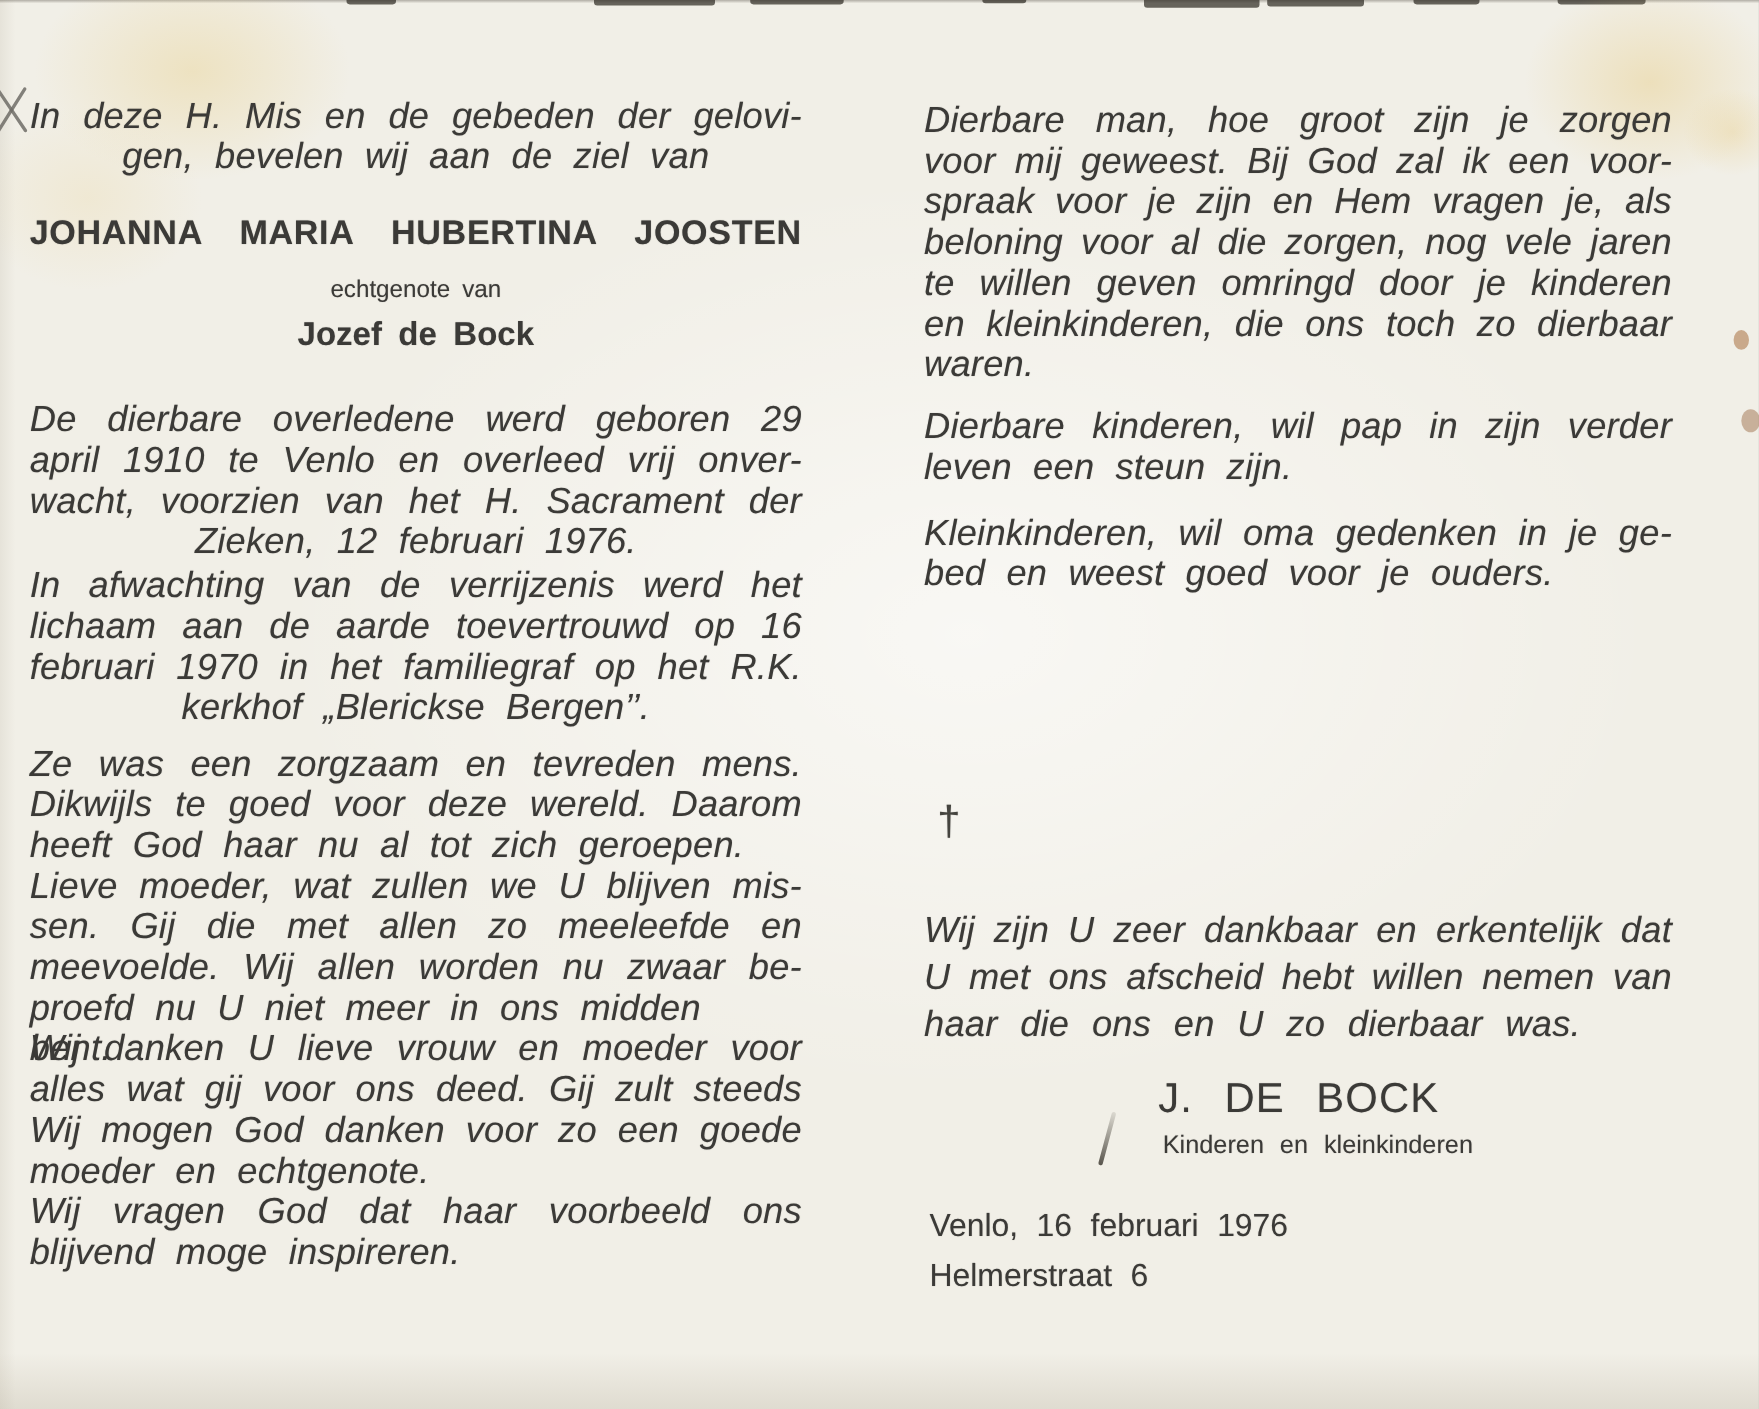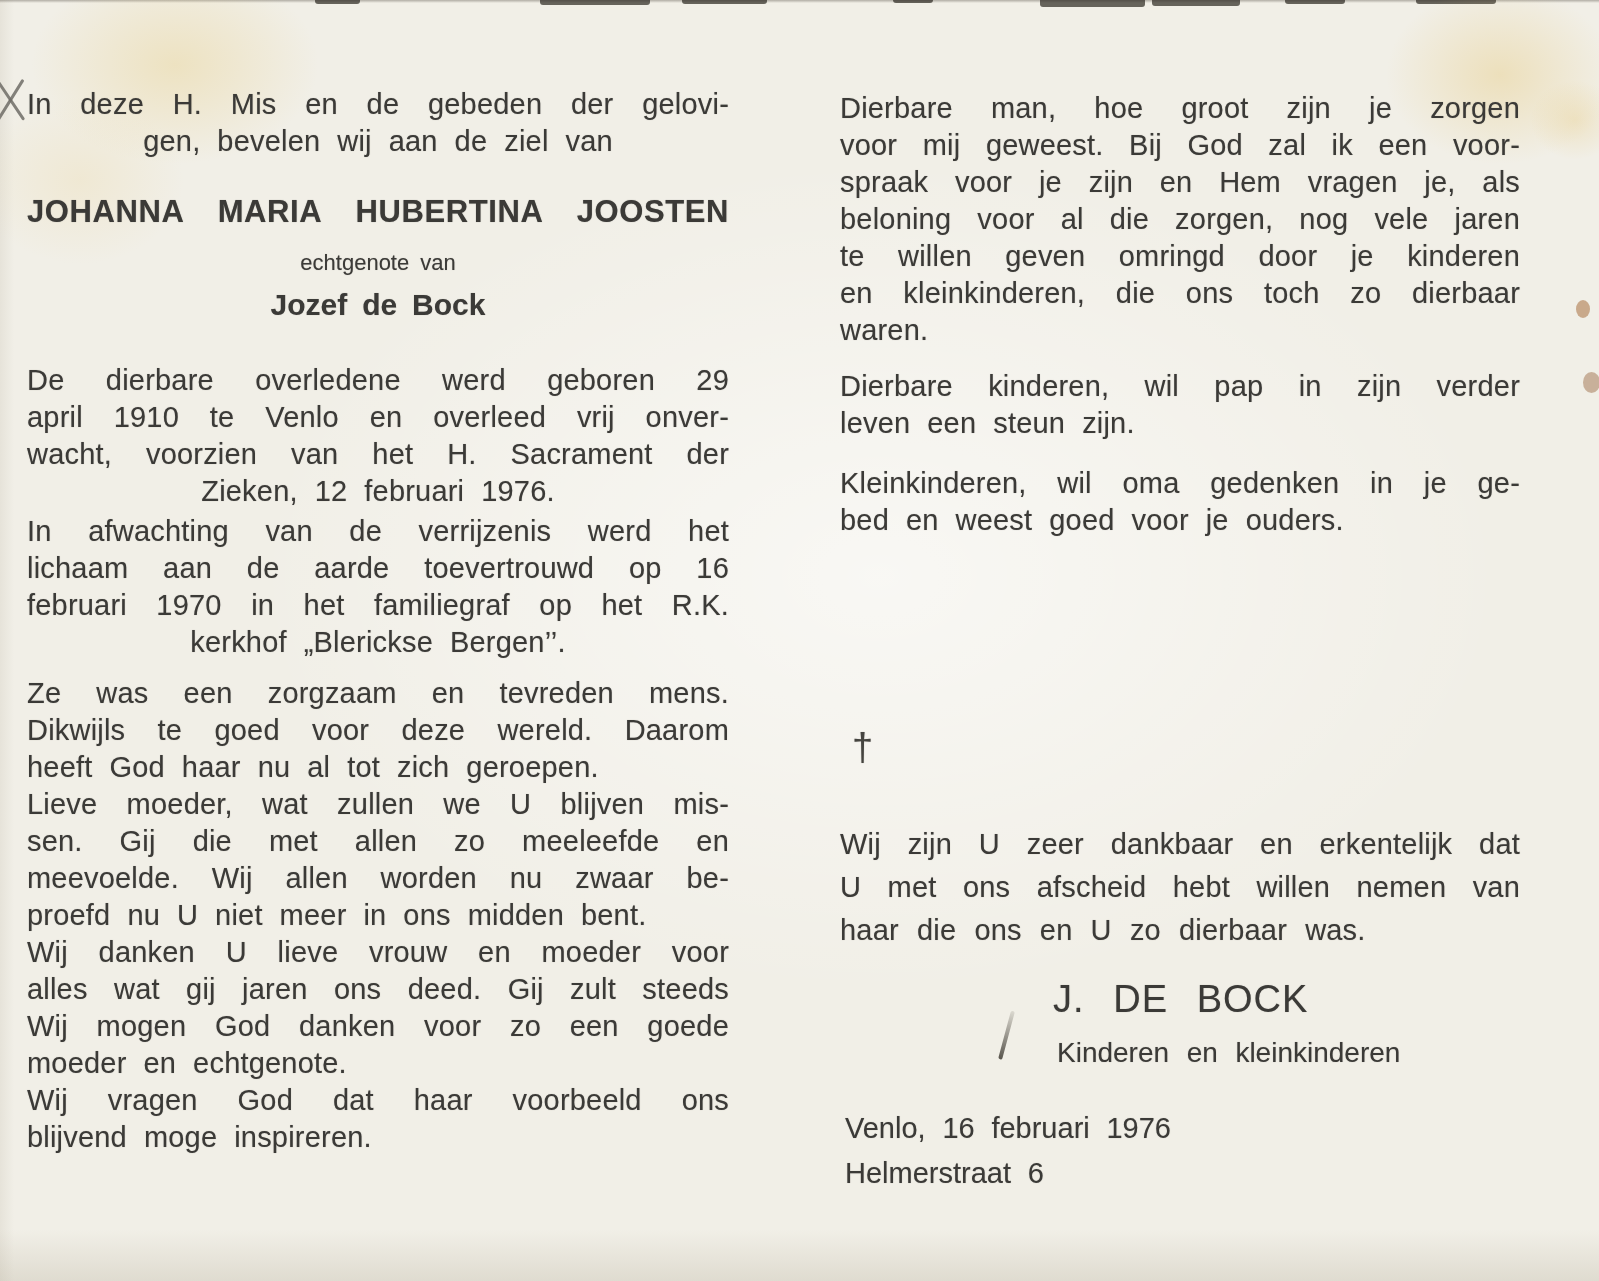--- a/index.html
+++ b/index.html
@@ -38,21 +38,21 @@
 
   .penmark { position: absolute; left: 1011px; top: 1011px; width: 4px; height: 50px;
     transform: rotate(15deg); transform-origin: top center; border-radius: 3px;
     background: linear-gradient(to bottom, rgba(100,94,82,0.15), rgba(62,58,50,0.85)); }
 
   
   .col { position: absolute; }
   .col.left  { left: 27px;  top: 86px; width: 702px; }
   .col.right { left: 840px; top: 90px; width: 680px; }
 
-  .tb { font-size: 29px; letter-spacing: 0.2px; text-shadow: 0 0 1px rgba(59,58,55,0.35); }
+  .tb { font-size: 33px; letter-spacing: 0.2px; text-shadow: 0 0 1px rgba(59,58,55,0.35); font-style: italic; }
   .tb .line { line-height: 37px; height: 37px; word-spacing: 0.30em; overflow: visible; }
   .tb .line.fill { text-align: justify; text-align-last: justify; word-spacing: 0.06em; }
   .tb .line.center { text-align: center; }
 
   .name { margin-top: 33px; font-size: 31px; font-weight: bold; line-height: 38px;
     letter-spacing: 0.6px; text-align: justify; text-align-last: justify;
     text-shadow: 0 0 1px rgba(45,44,40,0.45); }
   .center-line { text-align: center; font-size: 22px; line-height: 37px;
     text-shadow: 0 0 1px rgba(59,58,55,0.35); word-spacing: 0.22em; }
   .relation { margin-top: 13px; }
@@ -66,21 +66,21 @@
   .grandchildren { margin-top: 23px; }
 
   .cross { margin-top: 186px; padding-left: 12px; font-size: 38px; line-height: 44px;
     color: #45443f; text-shadow: 0 0 1px rgba(59,58,55,0.4); }
 
   .thanks { margin-top: 54px; }
   .thanks .line { line-height: 43px; height: 43px; word-spacing: 0.34em; }
 
   .sig { margin-top: 28px; padding-left: 213px; font-size: 38px; line-height: 38px;
     word-spacing: 0.45em; letter-spacing: 1px; text-shadow: 0 0 1px rgba(59,58,55,0.35); }
-  .sig-sub { margin-top: 16px; padding-left: 217px; font-size: 28px; line-height: 38px;
+  .sig-sub { margin-top: 3px; padding-left: 217px; font-size: 23px; line-height: 38px;
     word-spacing: 0.35em; text-shadow: 0 0 1px rgba(59,58,55,0.35); }
   .place { margin-top: 36px; padding-left: 5px; font-size: 29px; line-height: 40px;
     word-spacing: 0.30em; text-shadow: 0 0 1px rgba(59,58,55,0.35); }
   .addr { margin-top: 5px; padding-left: 5px; font-size: 29px; line-height: 40px;
     word-spacing: 0.30em; text-shadow: 0 0 1px rgba(59,58,55,0.35); }
 </style>
 </head>
 <body>
 
 <div class="card">
@@ -138,21 +138,21 @@
         <div class="line">heeft God haar nu al tot zich geroepen.</div>
       </div>
     <div class="tb">
         <div class="line fill">Lieve moeder, wat zullen we U blijven mis-</div>
         <div class="line fill">sen. Gij die met allen zo meeleefde en</div>
         <div class="line fill">meevoelde. Wij allen worden nu zwaar be-</div>
         <div class="line">proefd nu U niet meer in ons midden bent.</div>
       </div>
     <div class="tb">
         <div class="line fill">Wij danken U lieve vrouw en moeder voor</div>
-        <div class="line fill">alles wat gij jaren ons deed. Gij zult steeds</div>
+        <div class="line fill">alles wat gij voor ons deed. Gij zult steeds</div>
       </div>
     <div class="tb">
         <div class="line fill">Wij mogen God danken voor zo een goede</div>
         <div class="line">moeder en echtgenote.</div>
       </div>
     <div class="tb">
         <div class="line fill">Wij vragen God dat haar voorbeeld ons</div>
         <div class="line">blijvend moge inspireren.</div>
       </div>
   </div>

